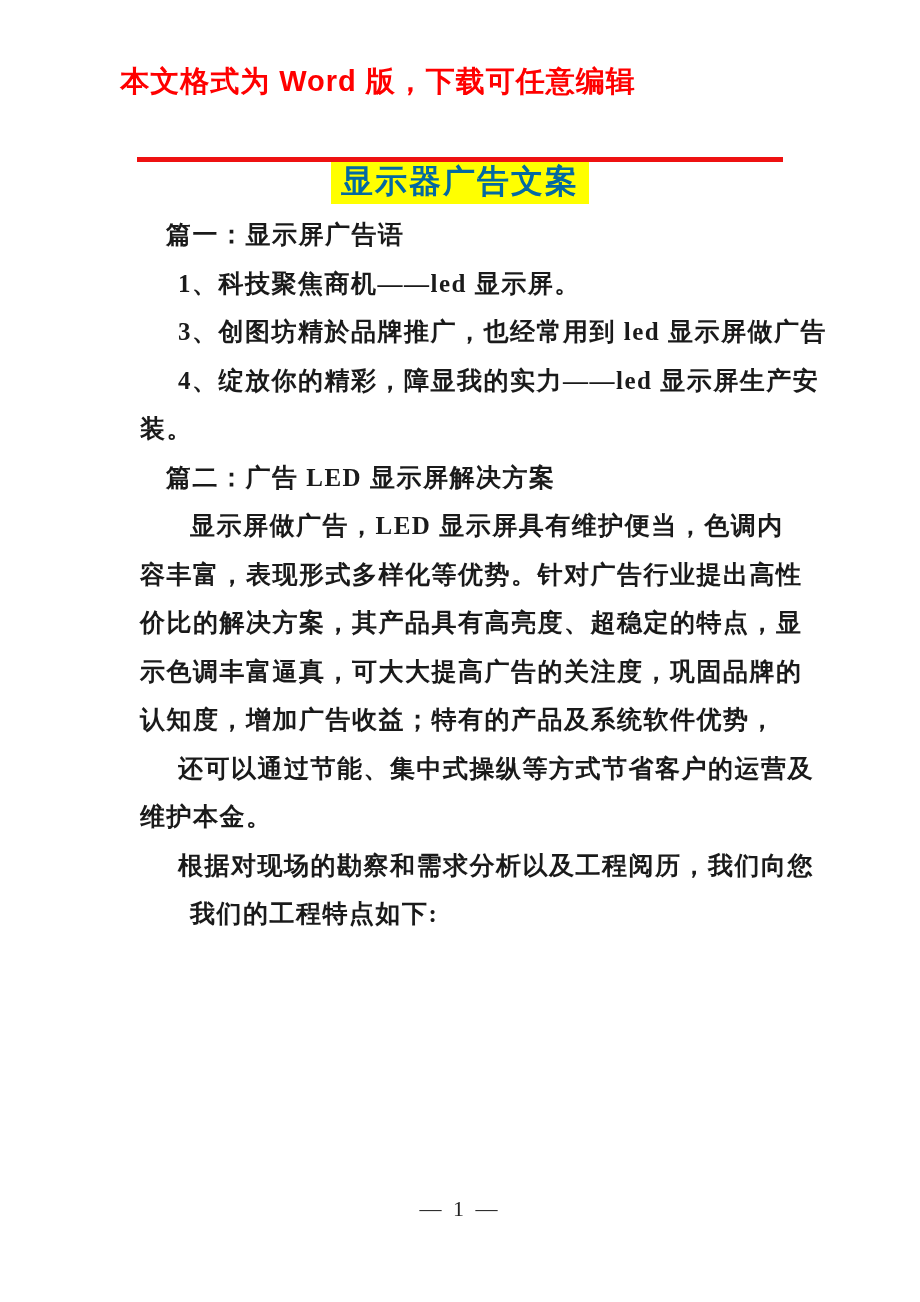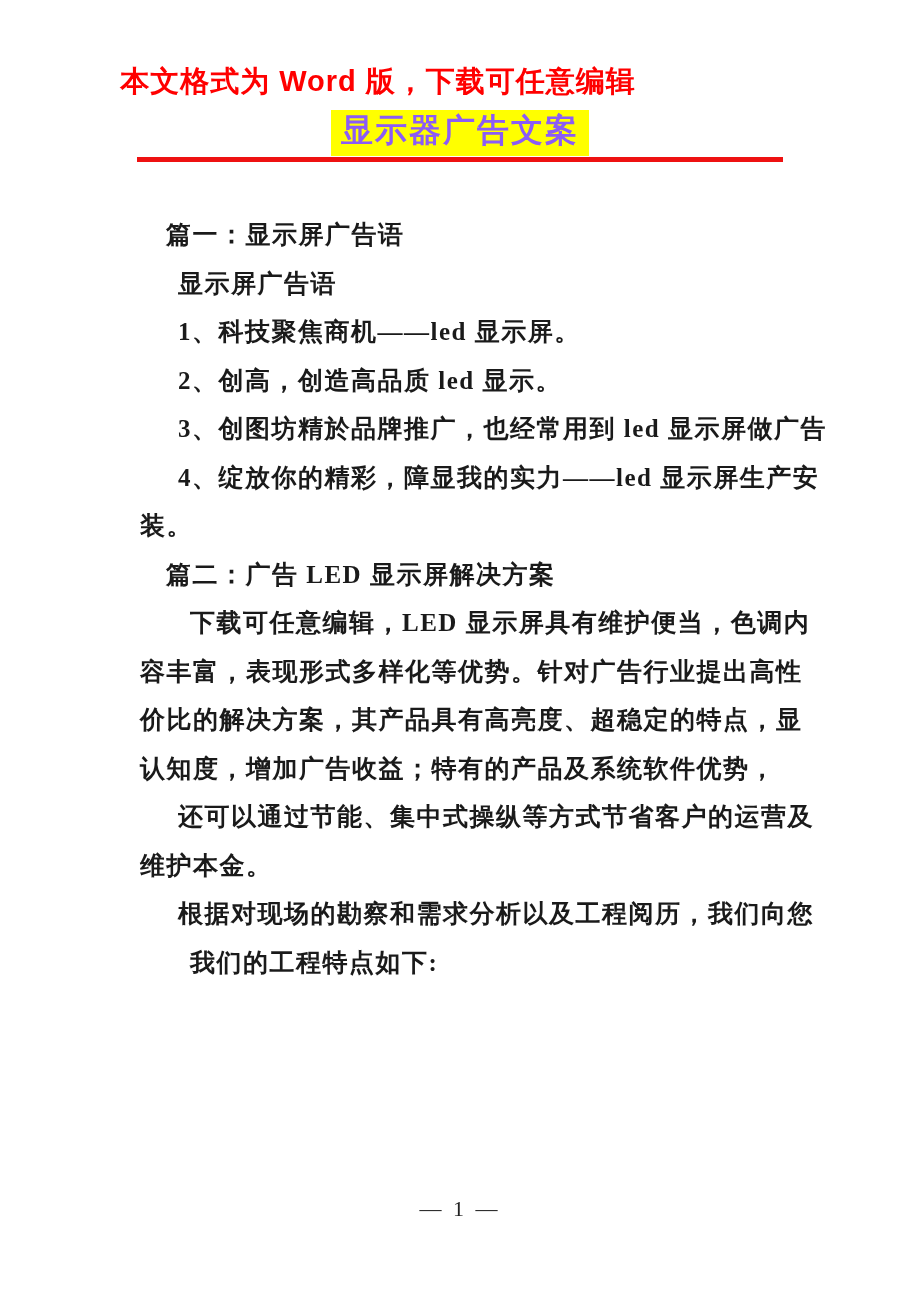--- a/index.html
+++ b/index.html
@@ -22,27 +22,28 @@
     color:#ff0000;
   }
   .title-wrap{
     position:absolute;
     top:110px;left:0;width:920px;
     text-align:center;
   }
   .doc-title{
     display:inline-block;
     background:#ffff00;
-    color:#8b5cf6;
-    font-family:Liberation Mono, monospace;
+    color:#0369a1;
+    font-family:Liberation Sans, sans-serif;
     font-weight:bold;
     font-size:32px;
     letter-spacing:2px;
     line-height:46px;
     padding:0 10px;
+    margin-top:48px;
   }
   .title-rule{
     position:absolute;
     top:157px;left:137px;
     width:646px;height:5px;
     background:#ee1111;
   }
   .doc-body{
     position:absolute;
     top:211px;left:140px;
@@ -76,30 +77,29 @@
   <div class="header-note">本文格式为 Word 版，下载可任意编辑</div>
 
   <div class="title-wrap">
     <span class="doc-title">显示器广告文案</span>
   </div>
 
   <div class="title-rule"></div>
 
   <div class="doc-body">
     <div class="line ind-1">篇一：显示屏广告语</div>
-    <div class="line ind-2">显示屏广告语</div>
     <div class="line ind-2">1、科技聚焦商机——led 显示屏。</div>
-    <div class="line ind-2">2、创高，创造高品质 led 显示。</div>
     <div class="line ind-2">3、创图坊精於品牌推广，也经常用到 led 显示屏做广告</div>
     <div class="line ind-2">4、绽放你的精彩，障显我的实力——led 显示屏生产安</div>
     <div class="line">装。</div>
     <div class="line ind-1">篇二：广告 LED 显示屏解决方案</div>
-    <div class="line ind-3">下载可任意编辑，LED 显示屏具有维护便当，色调内</div>
+    <div class="line ind-3">显示屏做广告，LED 显示屏具有维护便当，色调内</div>
     <div class="line">容丰富，表现形式多样化等优势。针对广告行业提出高性</div>
     <div class="line">价比的解决方案，其产品具有高亮度、超稳定的特点，显</div>
+    <div class="line">示色调丰富逼真，可大大提高广告的关注度，巩固品牌的</div>
     <div class="line">认知度，增加广告收益；特有的产品及系统软件优势，</div>
     <div class="line ind-2">还可以通过节能、集中式操纵等方式节省客户的运营及</div>
     <div class="line">维护本金。</div>
     <div class="line ind-2">根据对现场的勘察和需求分析以及工程阅历，我们向您</div>
     <div class="line ind-3">我们的工程特点如下:</div>
   </div>
 
   <div class="page-number">— 1 —</div>
 
 </div>

